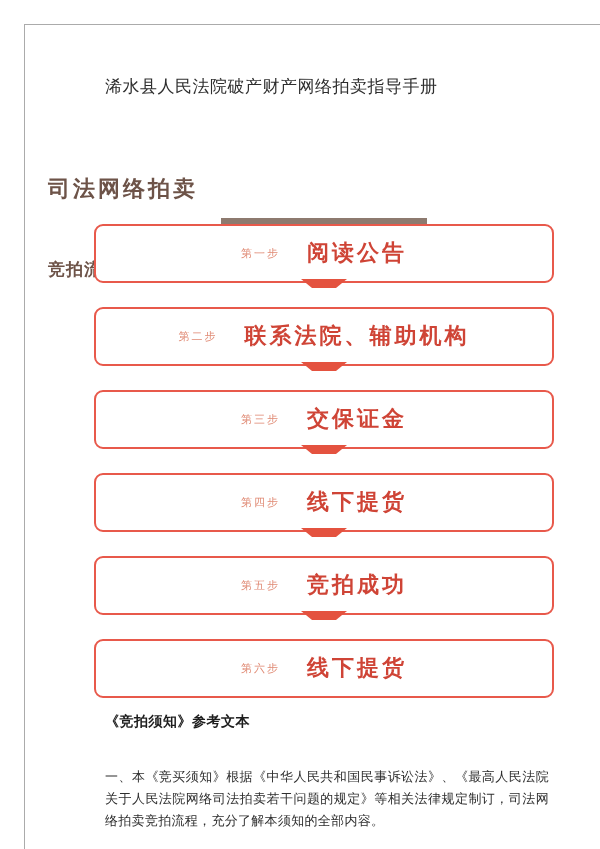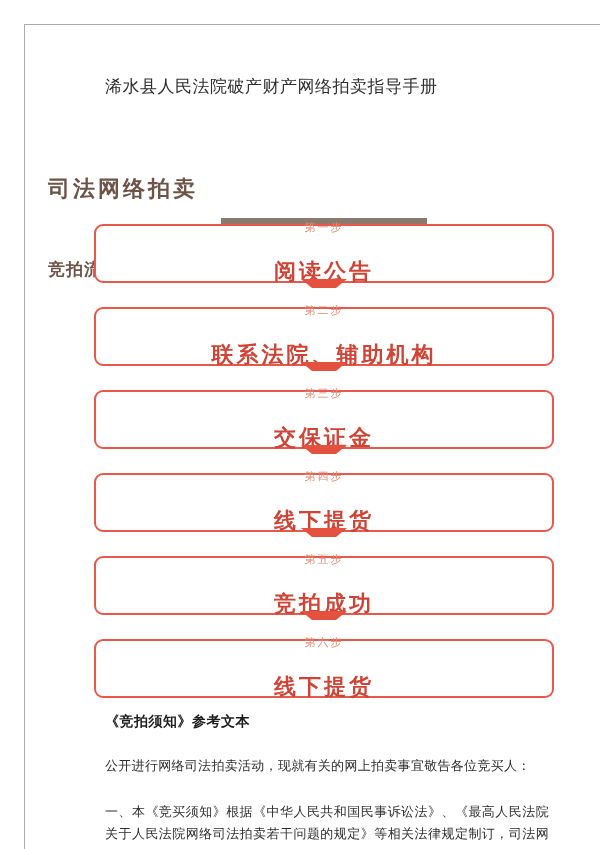--- a/index.html
+++ b/index.html
@@ -40,21 +40,21 @@
   
   .steps {
     position: absolute; left: 58px; right: 58px; top: 188px;
     display: flex; flex-direction: column;
   }
   .step-box {
     height: 59px;
     border: 2px solid var(--box-border, #e8594b);
     border-radius: 9px;
     background: #ffffff;
-    display: flex; flex-direction: column;
+    display: flex; flex-direction: row;
     align-items: center; justify-content: center;
     gap: 3px;
   }
   .step-label {
     color: var(--step-label, #e08a74);
     font-size: 11px; letter-spacing: 2px; line-height: 1;
   }
   .step-name {
     color: var(--step-name, #cf4436);
     font-size: 22px; font-weight: bold; letter-spacing: 3px; line-height: 1.1;
@@ -67,21 +67,21 @@
     width: 0; height: 0;
     border-left: 11px solid transparent;
     border-right: 11px solid transparent;
     border-top: 9px solid var(--arrow, #e4523f);
   }
 
   
   .notice { position: absolute; left: 57px; top: 665px; width: 492px; }
   .notice-heading {
     color: #1d1d1d; font-size: 14px; font-weight: bold;
-    letter-spacing: 0.5px; margin-bottom: 0;
+    letter-spacing: 0.5px; margin-bottom: 11px;
   }
   .notice-line, .notice-para {
     color: #2e2e2e; font-size: 13px; line-height: 22px;
     letter-spacing: 0.3px; text-align: justify;
   }
 </style>
 </head>
 <body>
 
 <div class="page">
@@ -140,17 +140,16 @@
 
     <div class="step-box">
       <div class="step-label">第六步</div>
       <div class="step-name">线下提货</div>
     </div>
 
   </div>
 
   <div class="notice">
     <div class="notice-heading">《竞拍须知》参考文本</div>
-    <div class="notice-line">公开进行网络司法拍卖活动，现就有关的网上拍卖事宜敬告各位竞买人：</div>
     <div class="notice-para">一、本《竞买须知》根据《中华人民共和国民事诉讼法》、《最高人民法院关于人民法院网络司法拍卖若干问题的规定》等相关法律规定制订，司法网络拍卖竞拍流程，充分了解本须知的全部内容。</div>
   </div>
 
 </div>
 
 </body></html>

